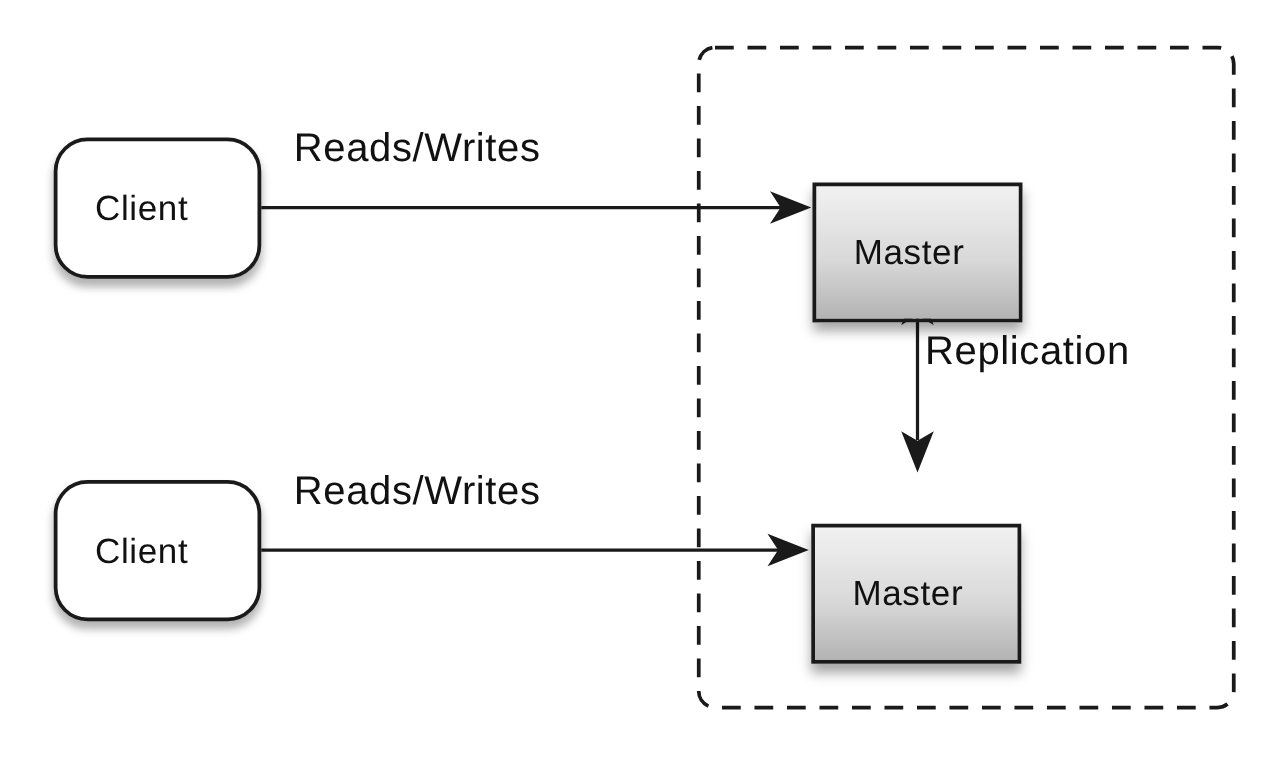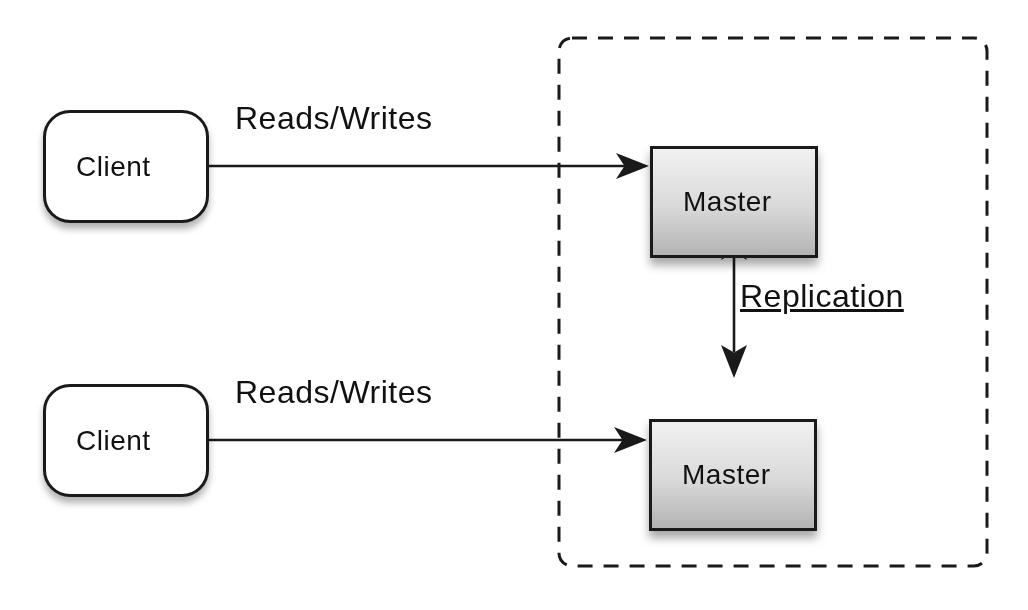--- a/index.html
+++ b/index.html
@@ -86,21 +86,21 @@
     z-index: 3;
     font-size: 32px;
     line-height: 1.1;
     color: var(--text);
     text-align: left;
     white-space: nowrap;
     letter-spacing: 0.5px;
   }
   .rw-top       { left: 235px; top: 101px; width: 300px; }
   .rw-bottom    { left: 235px; top: 375px; width: 300px; }
-  .replication  { left: 740px; top: 279px; width: 246px; text-decoration: underline; }
+  .replication  { left: 740px; top: 263px; width: 246px; }
 </style>
 </head>
 <body>
 
 <div class="canvas">
 
   <svg class="arrows-layer" viewBox="0 0 1028 610">
 
     <rect class="boundary" x="559" y="38" width="428" height="528" rx="13"></rect>
 

